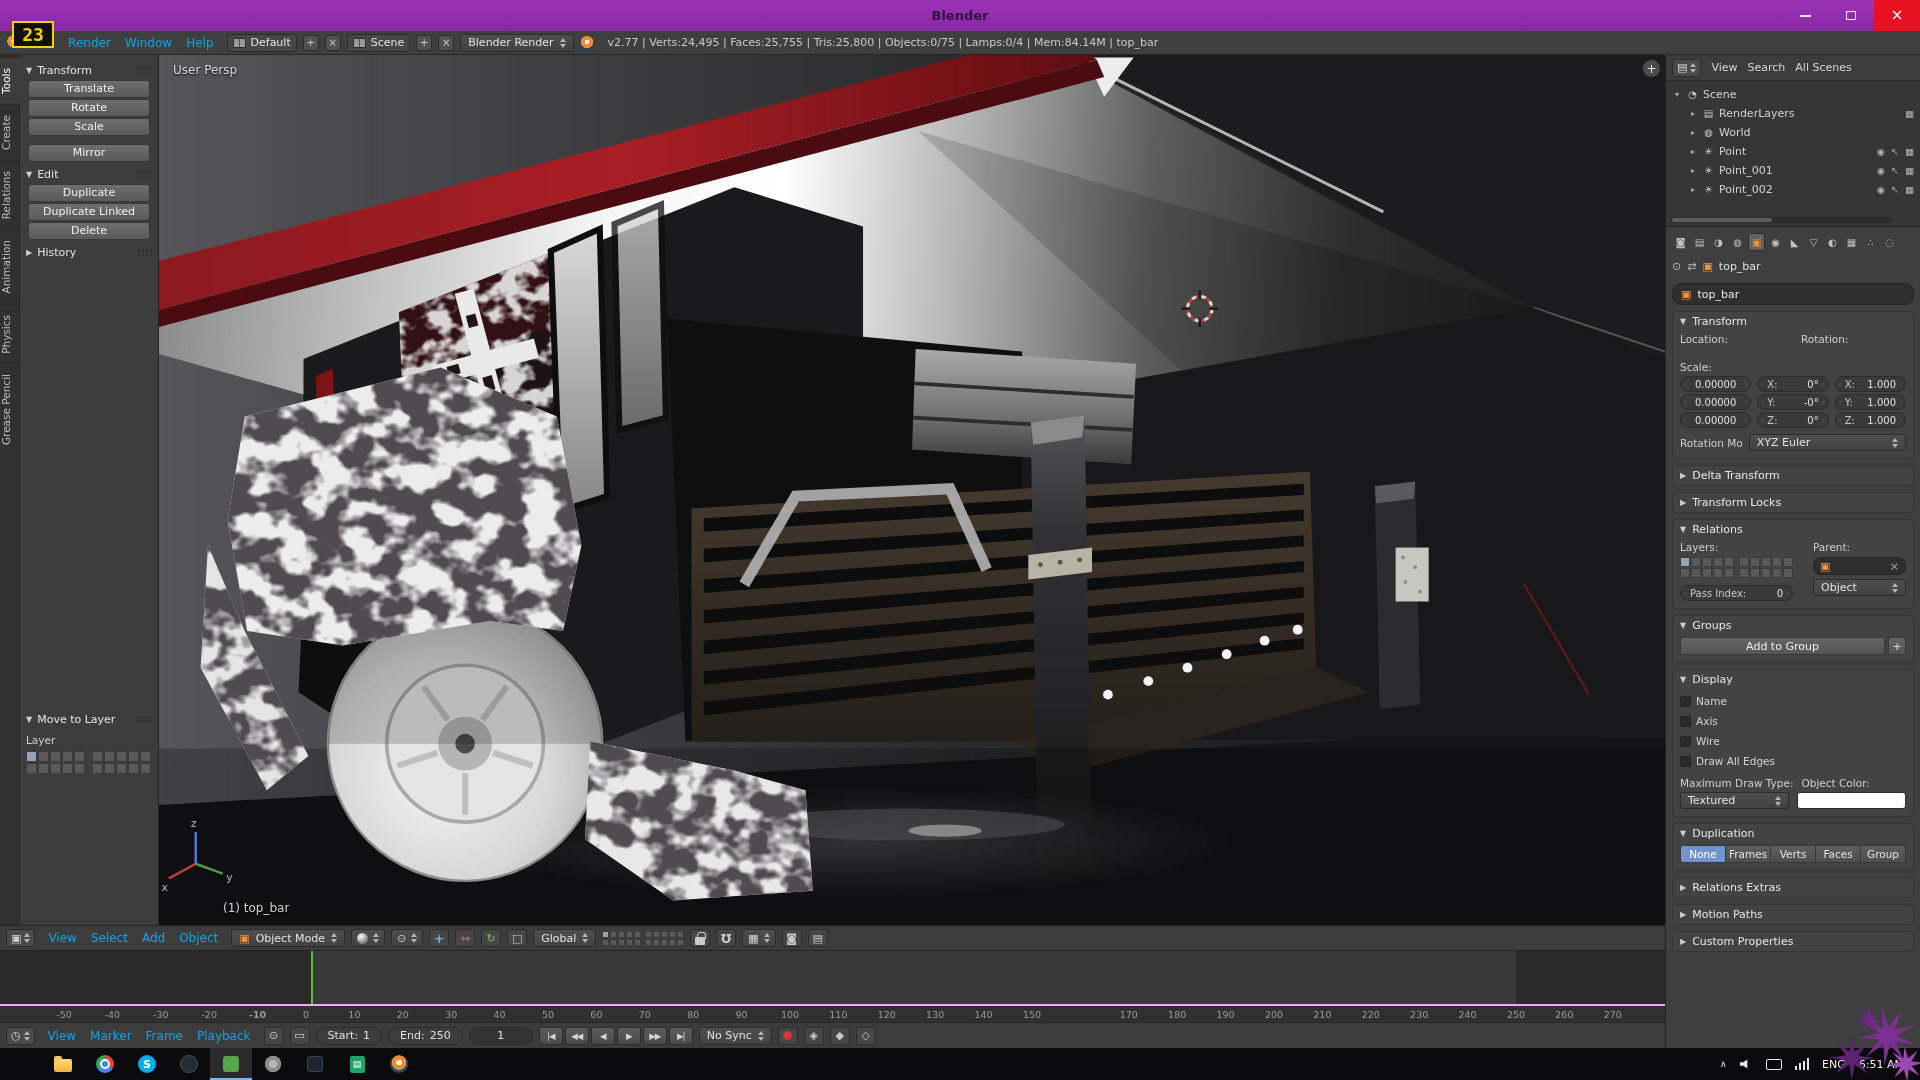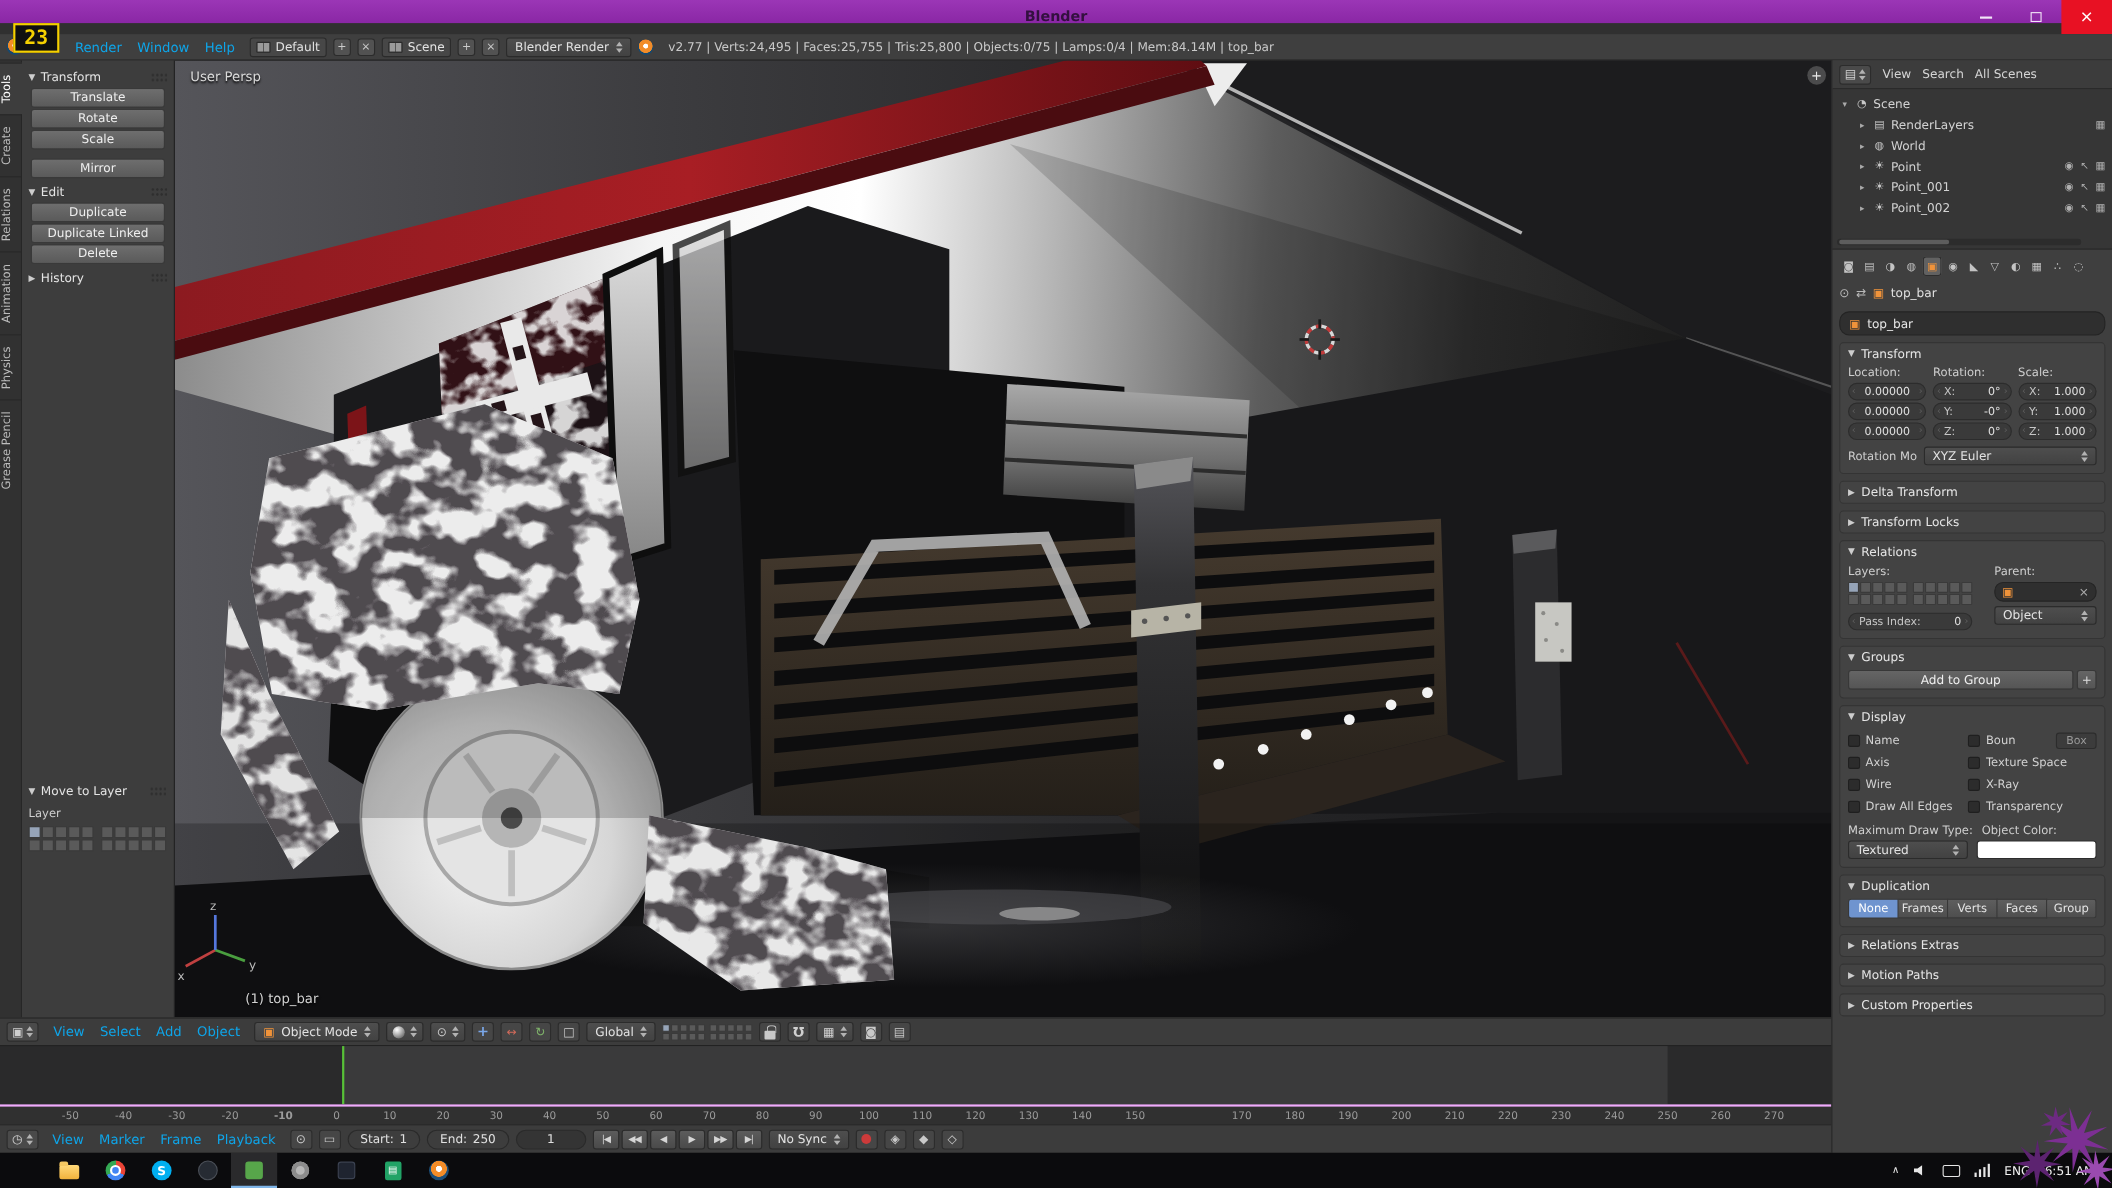--- a/index.html
+++ b/index.html
@@ -1,21 +1,21 @@
 <!DOCTYPE html>
 <html><head>
 <meta charset="utf-8">
 <style>
 *{margin:0;padding:0;box-sizing:border-box}
 html,body{width:1920px;height:1080px;overflow:hidden;background:#202020}
 body{font-family:"DejaVu Sans",sans-serif;font-size:11px;color:#d8d8d8}
 #root{position:absolute;inset:0;background:#303030}
 
 
-#titlebar{position:absolute;left:0;top:0;width:1920px;height:21px;background:linear-gradient(#9b36b6,#8a27a5)}
+#titlebar{position:absolute;left:0;top:0;width:1920px;height:31px;background:linear-gradient(#9b36b6,#8a27a5)}
 #title{position:absolute;left:0;right:0;top:0;height:31px;display:flex;align-items:center;justify-content:center;font-size:13px;color:#33103f;font-weight:bold}
 #wctrl{position:absolute;right:0;top:0;display:flex;height:31px}
 .wbtn{width:46px;height:31px;display:flex;align-items:center;justify-content:center}
 .mingl{width:11px;height:2px;background:#f2e6f8}
 .maxgl{width:10px;height:9px;border:1.5px solid #f2e6f8}
 .wbtn.close{background:#e81123}
 .xgl{color:#fff;font-size:15px;line-height:1}
 
 
 #annotation{position:absolute;left:12px;top:21px;width:42px;height:27px;z-index:99;background:#101010;border:2px solid #f5d000;color:#f5d000;font-weight:bold;font-size:18px;display:flex;align-items:center;justify-content:center;font-family:"DejaVu Sans Mono",monospace}
@@ -114,21 +114,21 @@
 .ptab{width:17px;height:18px;display:flex;align-items:center;justify-content:center;font-size:10px;color:#c3c3c3;border-radius:3px}
 .ptab.on{background:#616161;color:#f0933a;box-shadow:inset 0 0 0 1px #2d2d2d}
 #prop-bc{display:flex;align-items:center;gap:6px;height:20px;margin-top:4px}
 .bcic{color:#b9b9b9;font-size:11px}
 .bctext{font-size:11px;color:#e0e0e0}
 .namefield{display:flex;align-items:center;gap:6px;background:#2f2f2f;border:1px solid #242424;border-radius:9px;height:22px;padding:0 8px;margin-top:7px}
 .nftext{color:#e8e8e8;font-size:11px}
 .ppanel{background:#434343;border:1px solid #343434;border-radius:4px;margin-top:6px}
 .phead2{display:flex;align-items:center;gap:6px;height:19px;padding:0 7px;font-size:11px;color:#e6e6e6}
 .pbody{padding:2px 7px 7px}
-.tlabels{display:grid;grid-template-columns:1fr 1fr 1fr;gap:6px;margin-bottom:3px}
+.tlabels{display:grid;grid-template-columns:1fr 1fr;gap:16px;margin-bottom:3px}
 .tlabels span{font-size:10.5px;color:#cfcfcf}
 .tcols{display:grid;grid-template-columns:1fr 1fr 1fr;gap:6px}
 .tcol{display:flex;flex-direction:column;gap:2px}
 .nfield{position:relative;display:flex;align-items:center;height:16px;background:#3a3a3a;border:1px solid #2c2c2c;border-radius:8px;padding:0 9px;font-size:10px;color:#e0e0e0}
 .nfield::before{content:"‹";position:absolute;left:2.5px;color:#616161;font-size:9px}
 .nfield::after{content:"›";position:absolute;right:2.5px;color:#616161;font-size:9px}
 .axc{flex:1;text-align:center}
 .axl{color:#c6c6c6}
 .axv{margin-left:auto}
 .rmrow{display:flex;align-items:center;gap:6px;margin-top:6px}
@@ -916,39 +916,20 @@
                   </div>
                   <div class="chkrow">
                     <span class="chk"></span>
                     <span class="chklab">Wire</span>
                   </div>
                   <div class="chkrow">
                     <span class="chk"></span>
                     <span class="chklab">Draw All Edges</span>
                   </div>
                 </div>
-              <div id="disp-right">
-                  <div class="chkrow">
-                    <span class="chk"></span>
-                    <span class="chklab">Boun</span>
-                    <span class="minidd">Box</span>
-                  </div>
-                  <div class="chkrow">
-                    <span class="chk"></span>
-                    <span class="chklab">Texture Space</span>
-                  </div>
-                  <div class="chkrow">
-                    <span class="chk"></span>
-                    <span class="chklab">X-Ray</span>
-                  </div>
-                  <div class="chkrow">
-                    <span class="chk"></span>
-                    <span class="chklab">Transparency</span>
-                  </div>
-                </div>
             </div>
             <div class="dlabels">
               <span class="plabel">Maximum Draw Type:</span>
               <span class="plabel">Object Color:</span>
             </div>
             <div class="drow2">
               <div class="dropdown" style="height:17px">
                 <span>Textured</span>
                 <span class="ud"></span>
               </div>

